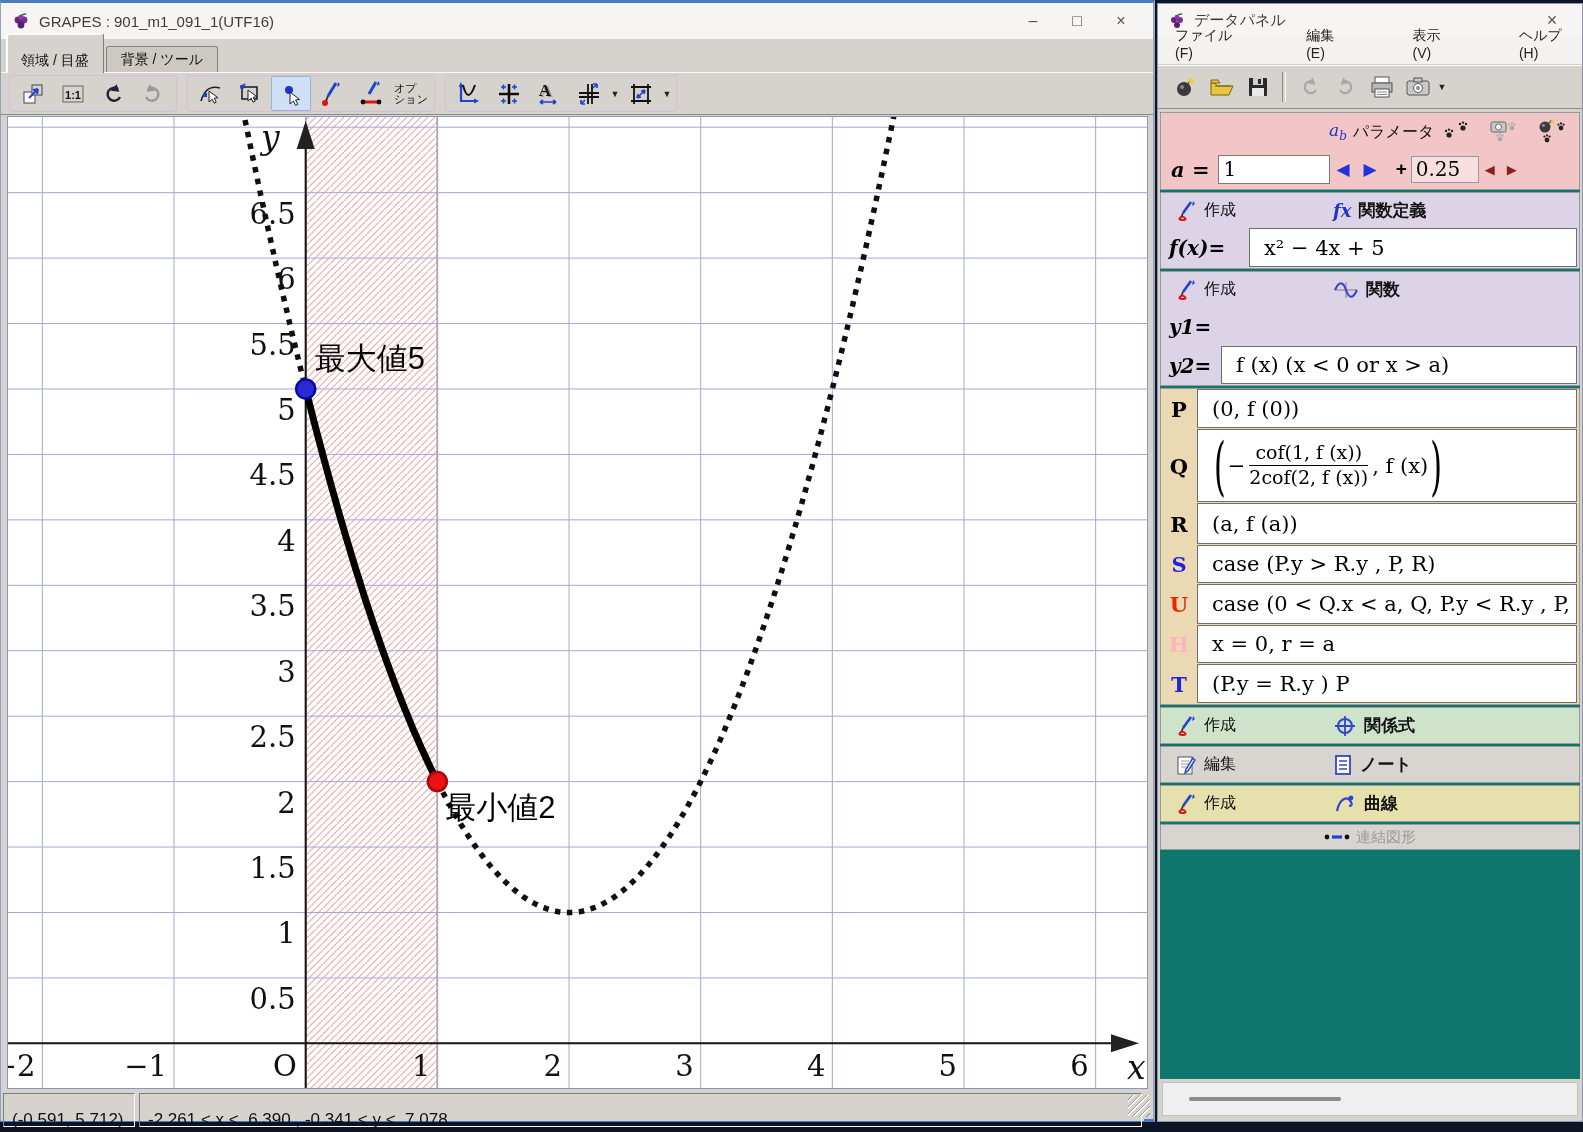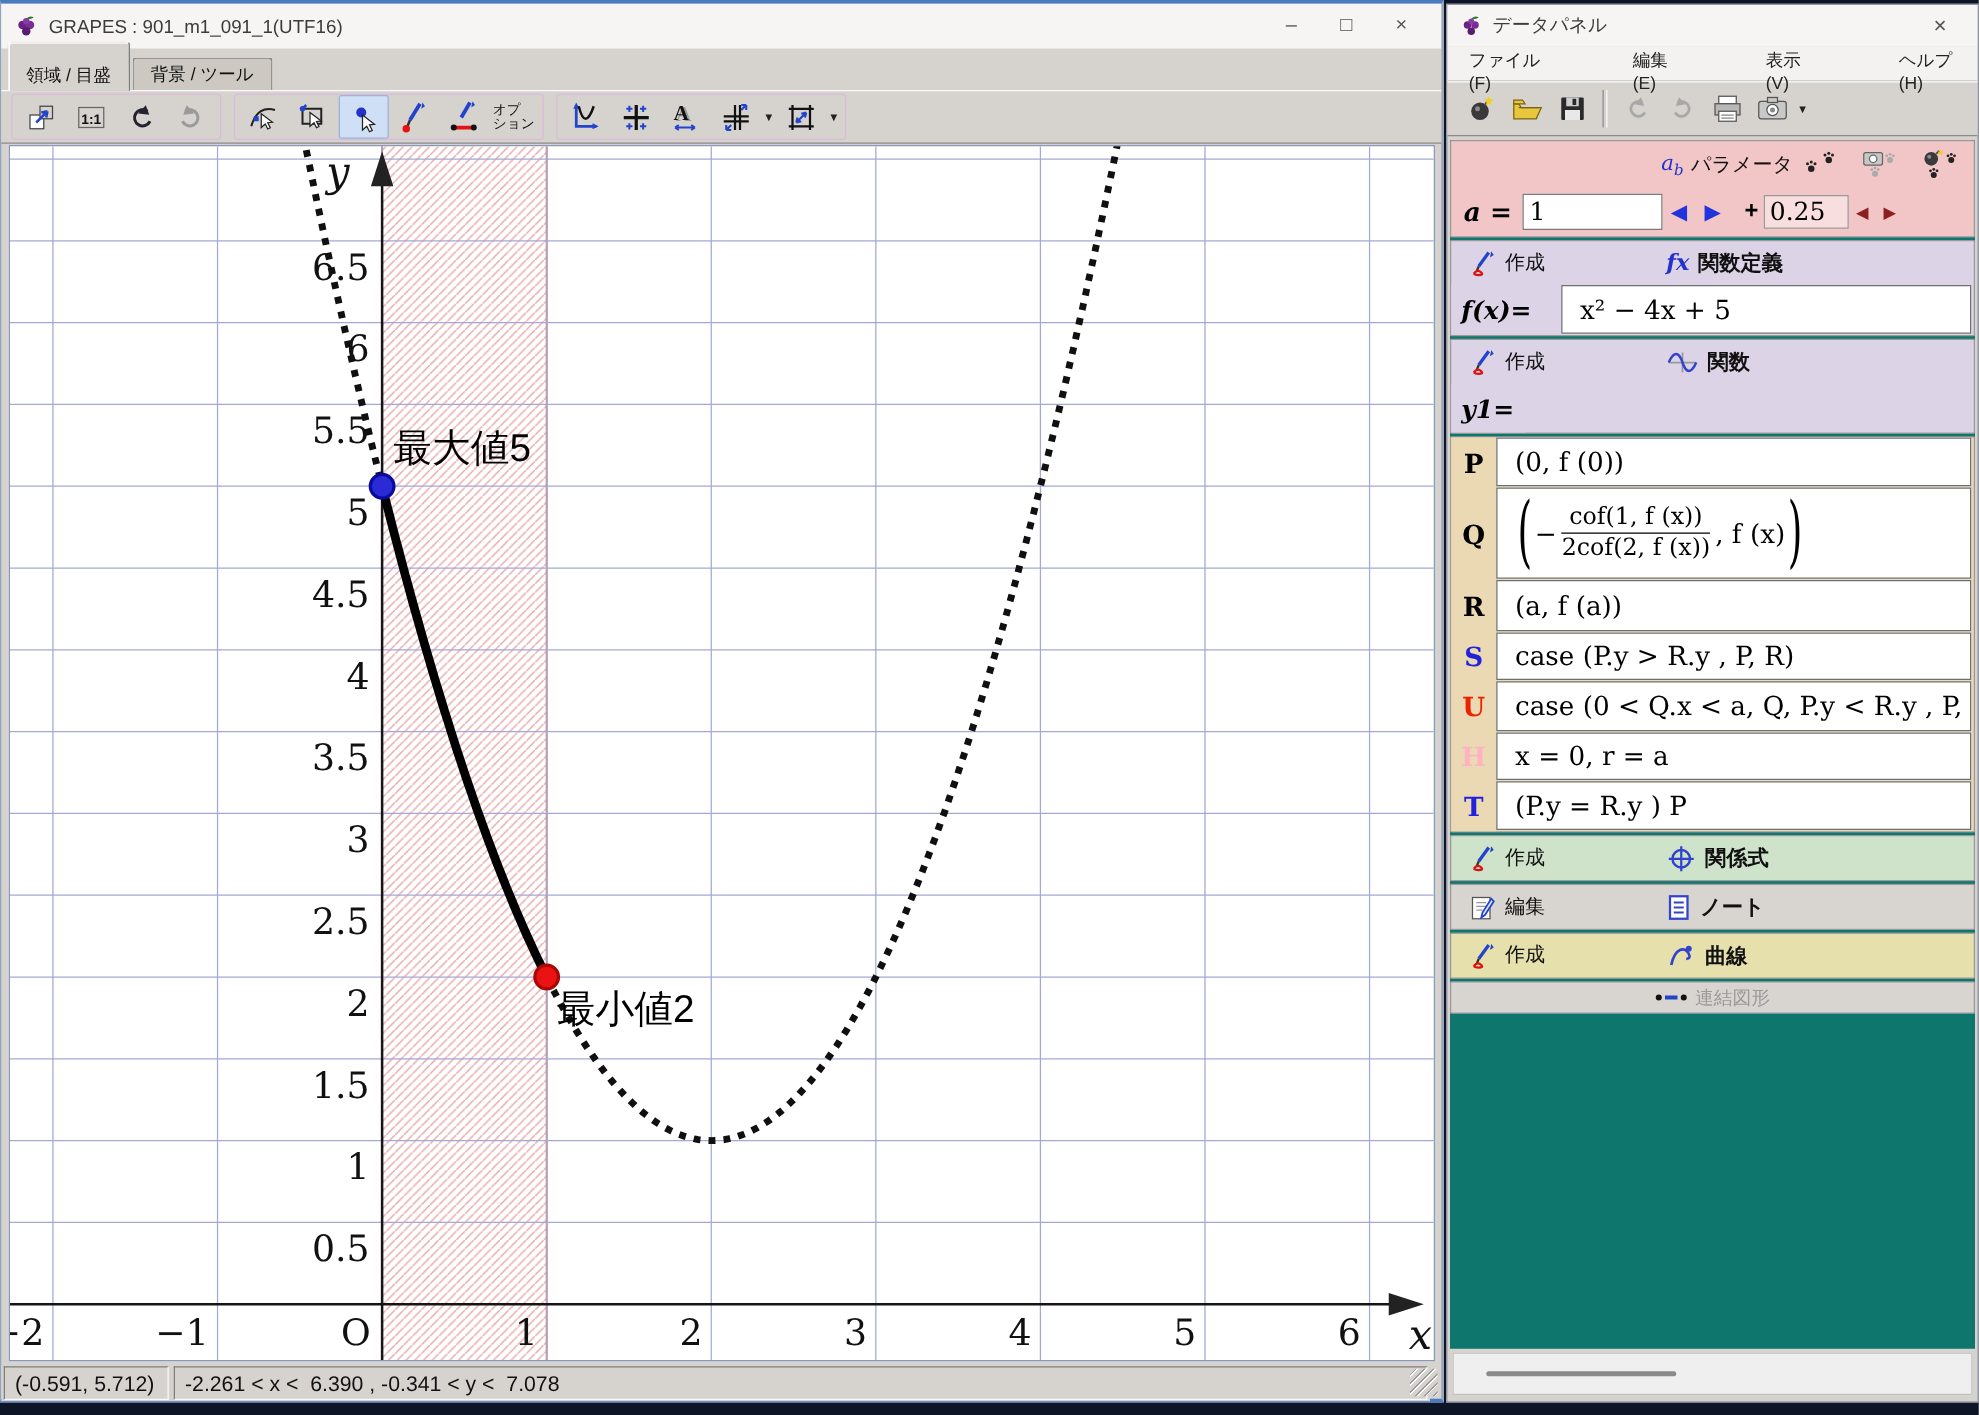--- a/index.html
+++ b/index.html
@@ -27,26 +27,26 @@
   .opt-label{font-size:11px;line-height:11px;color:#111;text-align:left;}
   .vsep{width:2px;height:30px;border-left:1px solid #8c8c8c;border-right:1px solid #fafafa;margin:0 6px;}
   
   #graph-area{position:absolute;left:6px;top:113px;width:1141px;height:973px;background:#fff;border:1px solid #8898bc;box-sizing:border-box;}
   #graph-svg{width:100%;height:100%;display:block;}
   #graph-svg text.tick{font-family:"DejaVu Serif","Liberation Serif",serif;font-size:29px;fill:#111;}
   #graph-svg text.axisletter{font-family:"DejaVu Serif","Liberation Serif",serif;font-style:italic;font-size:33px;fill:#111;}
   #graph-svg text.anno{font-family:"Liberation Sans",sans-serif;font-size:31px;fill:#000;}
   
   .statusbar{position:absolute;left:0;top:1089px;width:1143px;height:29px;display:flex;background:#d6d3ce;}
-  .status-cell{border:1px solid;border-color:#7e7e7e #fafafa #fafafa #7e7e7e;margin:1px 2px;padding:4px 8px;font-size:17px;color:#111;white-space:pre;box-sizing:border-box;}
+  .status-cell{border:1px solid;border-color:#7e7e7e #fafafa #fafafa #7e7e7e;margin:1px 2px;padding:16px 8px;font-size:17px;color:#111;white-space:pre;box-sizing:border-box;}
   .status-cell.left{width:132px;}
   .status-cell.right{flex:1;}
   .grip{position:absolute;right:3px;bottom:2px;width:22px;height:22px;background:repeating-linear-gradient(135deg,#d6d3ce 0 3px,#9a9a9a 3px 4px,#fdfdfd 4px 5px);}
   
-  .menubar{height:27px;background:#f3f2f0;display:flex;align-items:flex-start;padding-left:8px;border-bottom:1px solid #d0d0d0;gap:48px;}
+  .menubar{height:27px;background:#f3f2f0;display:flex;align-items:flex-end;padding-left:8px;border-bottom:1px solid #d0d0d0;gap:48px;}
   .menu-item{font-size:14px;color:#222;padding:3px 9px;}
   .ptoolbar{height:44px;background:#d6d3ce;border-top:1px solid #fafafa;border-bottom:1px solid #8c8c8c;display:flex;align-items:center;padding-left:10px;box-sizing:border-box;}
   .pbtn{width:36px;height:32px;display:flex;align-items:center;justify-content:center;}
   .panel-body{position:absolute;left:2px;right:2px;top:108px;bottom:42px;background:#0f766e;overflow:hidden;display:flex;flex-direction:column;}
   .sec{border:1px solid #9a9a9a;border-radius:1px;margin-bottom:2px;}
   .sec-header{display:flex;align-items:center;height:35px;padding-left:14px;text-align:right;}
   .sec-left{display:flex;align-items:center;gap:7px;width:158px;font-size:16px;color:#111;}
   .sec-right{display:flex;align-items:center;gap:7px;font-size:17px;font-weight:bold;color:#111;}
   .muted{color:#9a9a9a;font-weight:normal;}
   .frow{display:flex;align-items:stretch;}
@@ -491,20 +491,24 @@
                   <path d="M2 10 C6 1 10 1 13 10 S20 19 24 10" stroke="#3344cc" stroke-width="2" fill="none"></path>
                 </svg>
             </span>
             <span>関数</span>
           </span>
         </div>
         <div id="func-rows">
             <div class="frow" style="height: 39px;">
               <span class="fkey func-key">y1=</span>
             </div>
+            <div class="frow" style="height: 39px;">
+              <span class="fkey func-key">y2=</span>
+              <div class="ffield">f (x) (x &lt; 0  or  x &gt; a)</div>
+            </div>
           </div>
       </div>
 
       <div class="sec tan">
         <div id="point-rows">
             <div class="frow" style="height: 40px;">
               <span class="fkey pt-key" style="color: rgb(0, 0, 0);">P</span>
               <div class="ffield">(0,  f (0))</div>
             </div>
             <div class="frow" style="height: 74px;">

